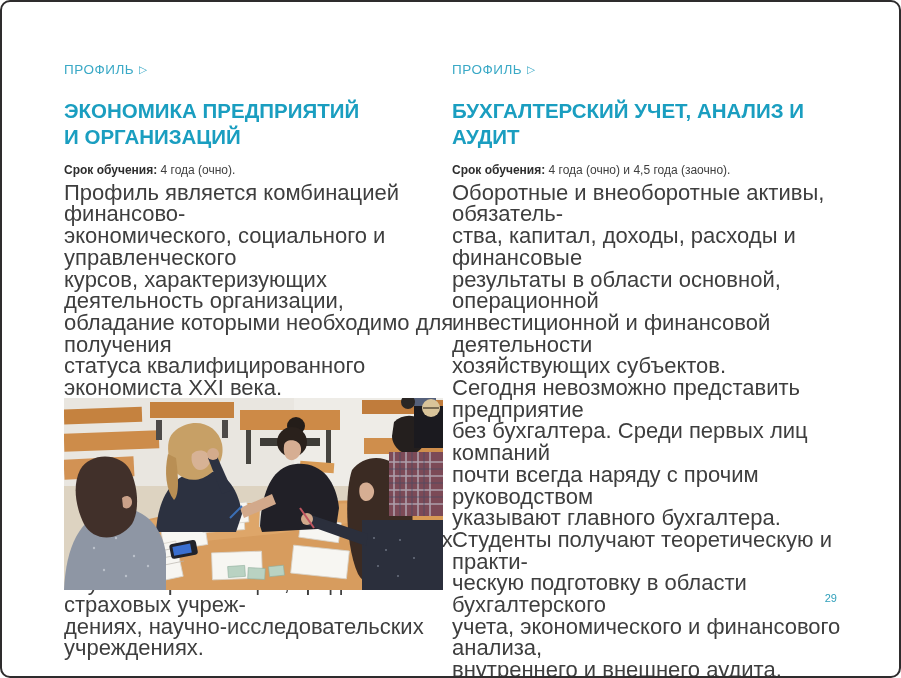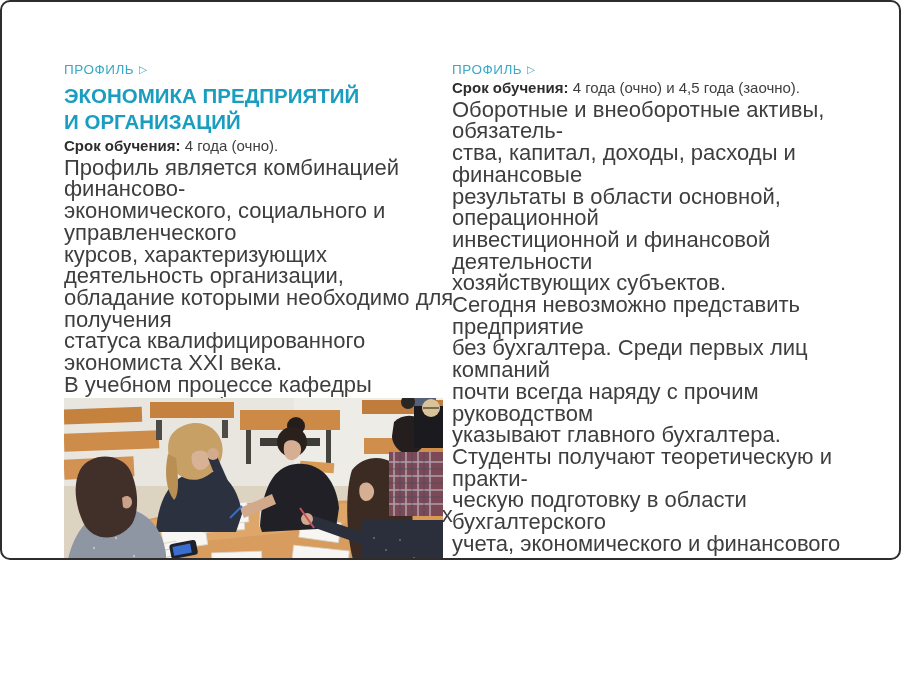--- a/index.html
+++ b/index.html
@@ -1,18 +1,18 @@
 <!DOCTYPE html>
 <html><head>
 <meta charset="utf-8">
 <style>
   html,body{margin:0;padding:0;background:#ffffff;}
   .page{
     position:relative;
-    width:901px;height:560px;
+    width:901px;height:678px;
     box-sizing:border-box;
     background:#ffffff;
     border:2px solid #2e2c2d;
     border-radius:10px;
     overflow:hidden;
     font-family:"Liberation Sans", sans-serif;
     padding-left:31px;
   }
   .col{position:absolute;top:60px;}
   .col-left{left:62px;width:402px;}
@@ -23,25 +23,26 @@
     letter-spacing:.5px;
     font-weight:400;
     display:flex;align-items:center;gap:5px;
   }
   .kicker-arrow{font-size:10.5px;line-height:1;color:#3aa9c6;}
   .title{
     color:#1a9ec0;
     font-weight:bold;
     font-size:20.5px;
     line-height:26px;
-    margin-top:6px;
+    margin-top:21px;
     white-space:pre-line;
   }
   .srok{
-    font-size:15px;
+    margin-top:10px;
+    font-size:12px;
     line-height:21.7px;
     color:#3e3e3e;
   }
   .srok b{color:#2d2d2d;}
   .body-text{
     font-size:22px;
     line-height:21.7px;
     color:#3e3e3e;
     white-space:pre-line;
   }
@@ -90,20 +91,21 @@
 тают в экономических, аналитических и финансовых
 службах организаций, кредитных и страховых учреж-
 дениях, научно-исследовательских учреждениях.</div>
   </div>
 
   <div class="col col-right">
     <div class="kicker">
       <span>ПРОФИЛЬ</span>
       <span class="kicker-arrow">▷</span>
     </div>
+    <div class="title">БУХГАЛТЕРСКИЙ УЧЕТ, АНАЛИЗ И АУДИТ</div>
     <div class="srok">
       <b>Срок обучения:</b><span> 4 года (очно) и 4,5 года (заочно).</span>
     </div>
     <div class="body-text">Оборотные и внеоборотные активы, обязатель-
 ства, капитал, доходы, расходы и финансовые
 результаты в области основной, операционной
 инвестиционной и финансовой деятельности
 хозяйствующих субъектов.
 Сегодня невозможно представить предприятие
 без бухгалтера. Среди первых лиц компаний

